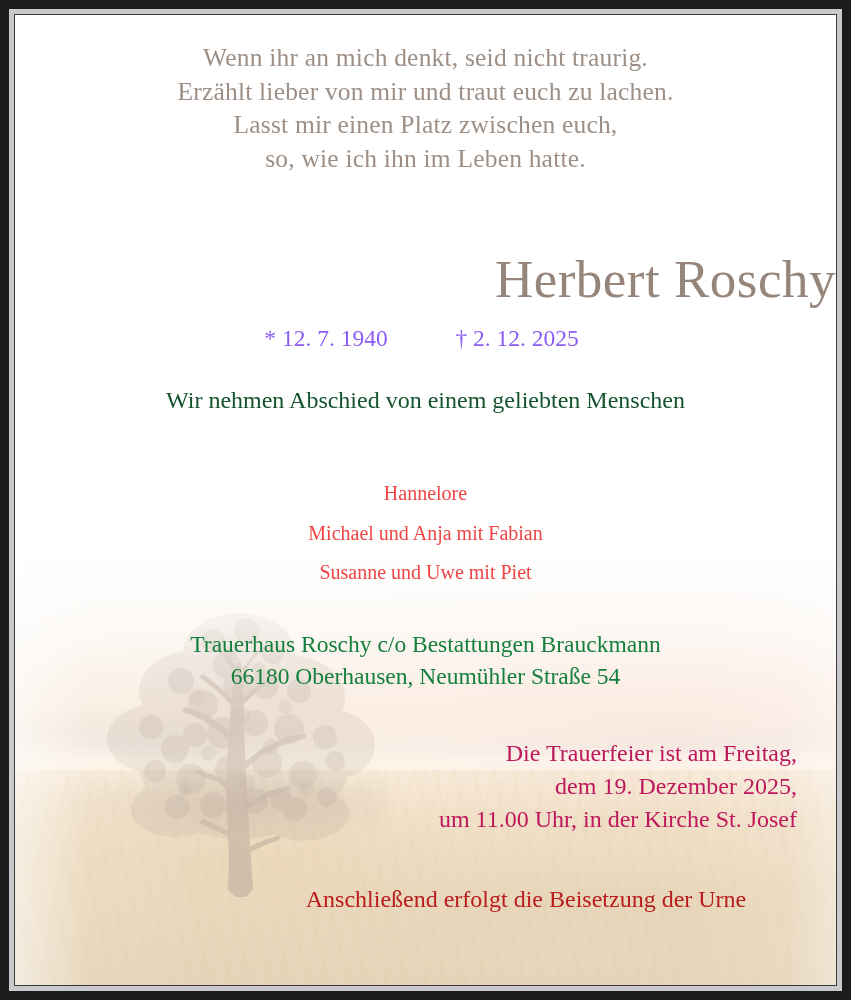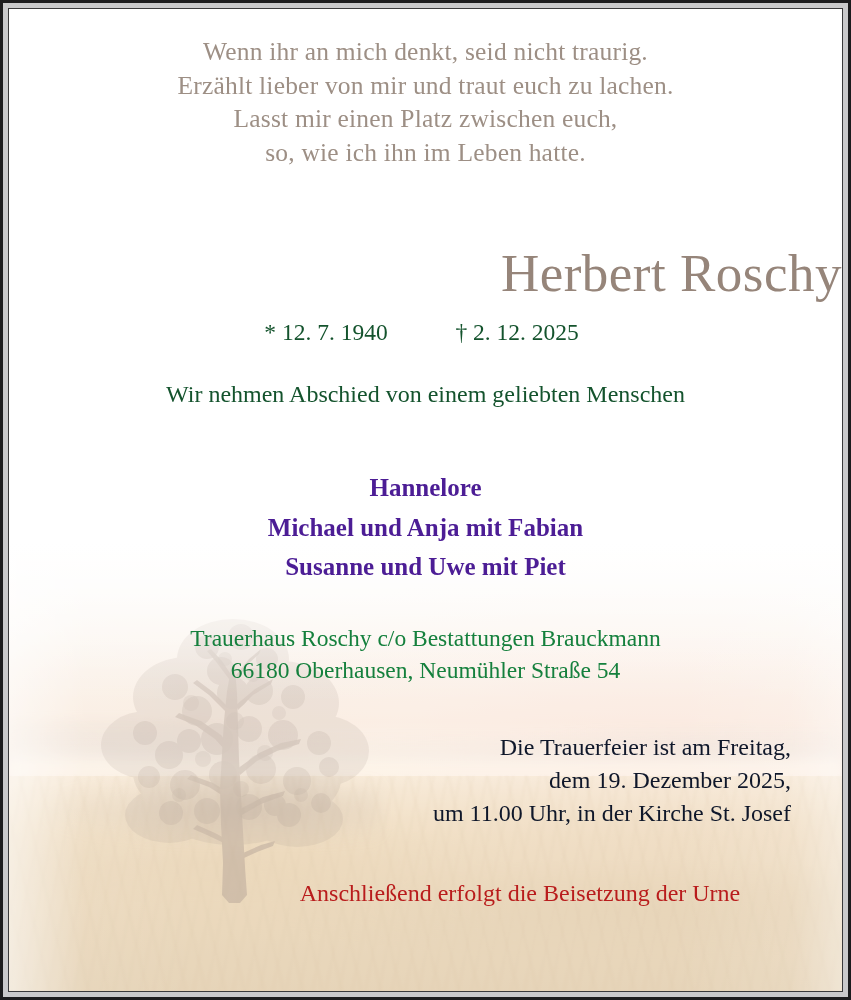--- a/index.html
+++ b/index.html
@@ -12,21 +12,21 @@
     font-family: "Liberation Serif", "DejaVu Serif", serif;
   }
 
   
   #obituary-card {
     position: relative;
     width: 851px;
     height: 1000px;
     box-sizing: border-box;
     background: #1c1c1e;       
-    padding: 3px;
+    padding: 9px;
     overflow: hidden;
   }
   #frame-gray {
     position: relative;
     width: 100%;
     height: 100%;
     box-sizing: border-box;
     background: #c9c9cb;       
     padding: 5px;
   }
@@ -218,21 +218,21 @@
     letter-spacing: 0.5px;
   }
 
   
   #life-dates {
     position: absolute;
     top: 309px;
     left: 0;
     right: 8px;
     text-align: center;
-    color: #14532d;
+    color: #8b5cf6;
     font-size: 23.5px;
     line-height: 28px;
   }
   #life-dates .date-gap { display: inline-block; width: 56px; }
 
   
   #farewell {
     position: absolute;
     top: 370px;
     left: 0;
@@ -243,24 +243,23 @@
     line-height: 30px;
   }
 
   
   #mourners {
     position: absolute;
     top: 459px;
     left: 0;
     right: 0;
     text-align: center;
-    color: #4c1d95;
-    font-size: 25px;
+    color: #ef4444;
+    font-size: 20px;
     line-height: 39.5px;
-    font-weight: bold;
   }
 
   
   #condolence-address {
     position: absolute;
     top: 613px;
     left: 0;
     right: 0;
     text-align: center;
     color: #15803d;
@@ -268,21 +267,21 @@
     line-height: 32px;
   }
 
   
   #service-details {
     position: absolute;
     top: 722px;
     left: 240px;
     width: 542px;
     text-align: right;
-    color: #0f172a;
+    color: #be185d;
     font-size: 24px;
     line-height: 33px;
   }
   #burial-note {
     position: absolute;
     top: 868px;
     left: 240px;
     width: 542px;
     text-align: center;
     color: #b91c1c;

